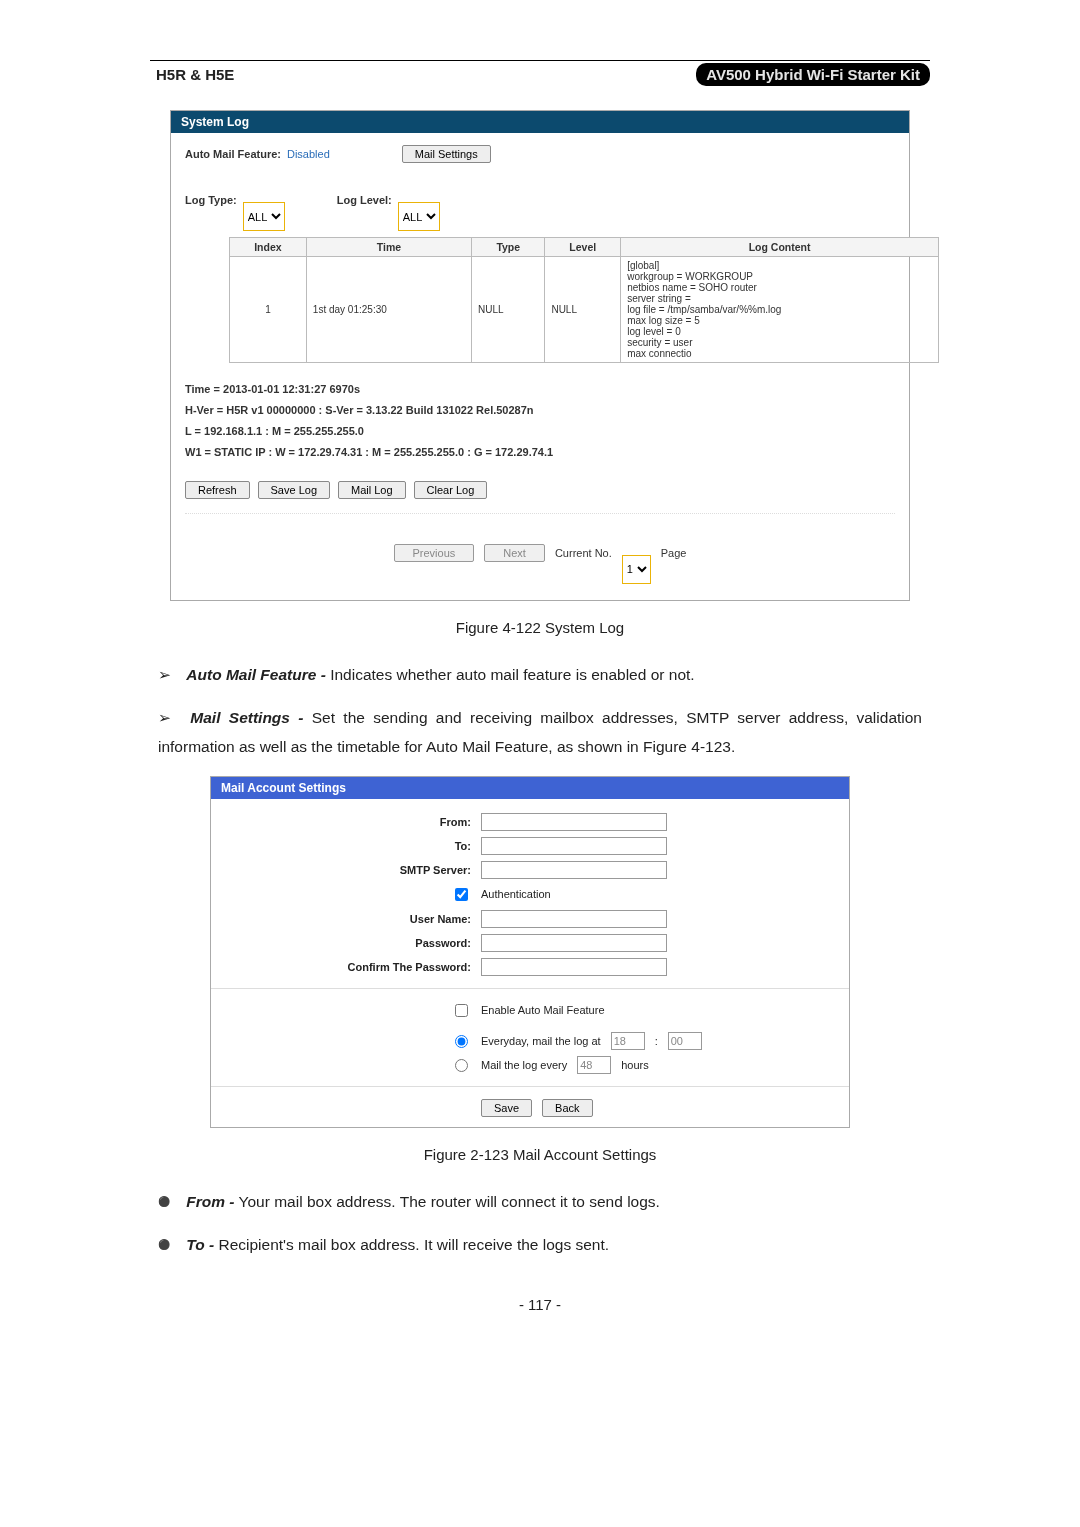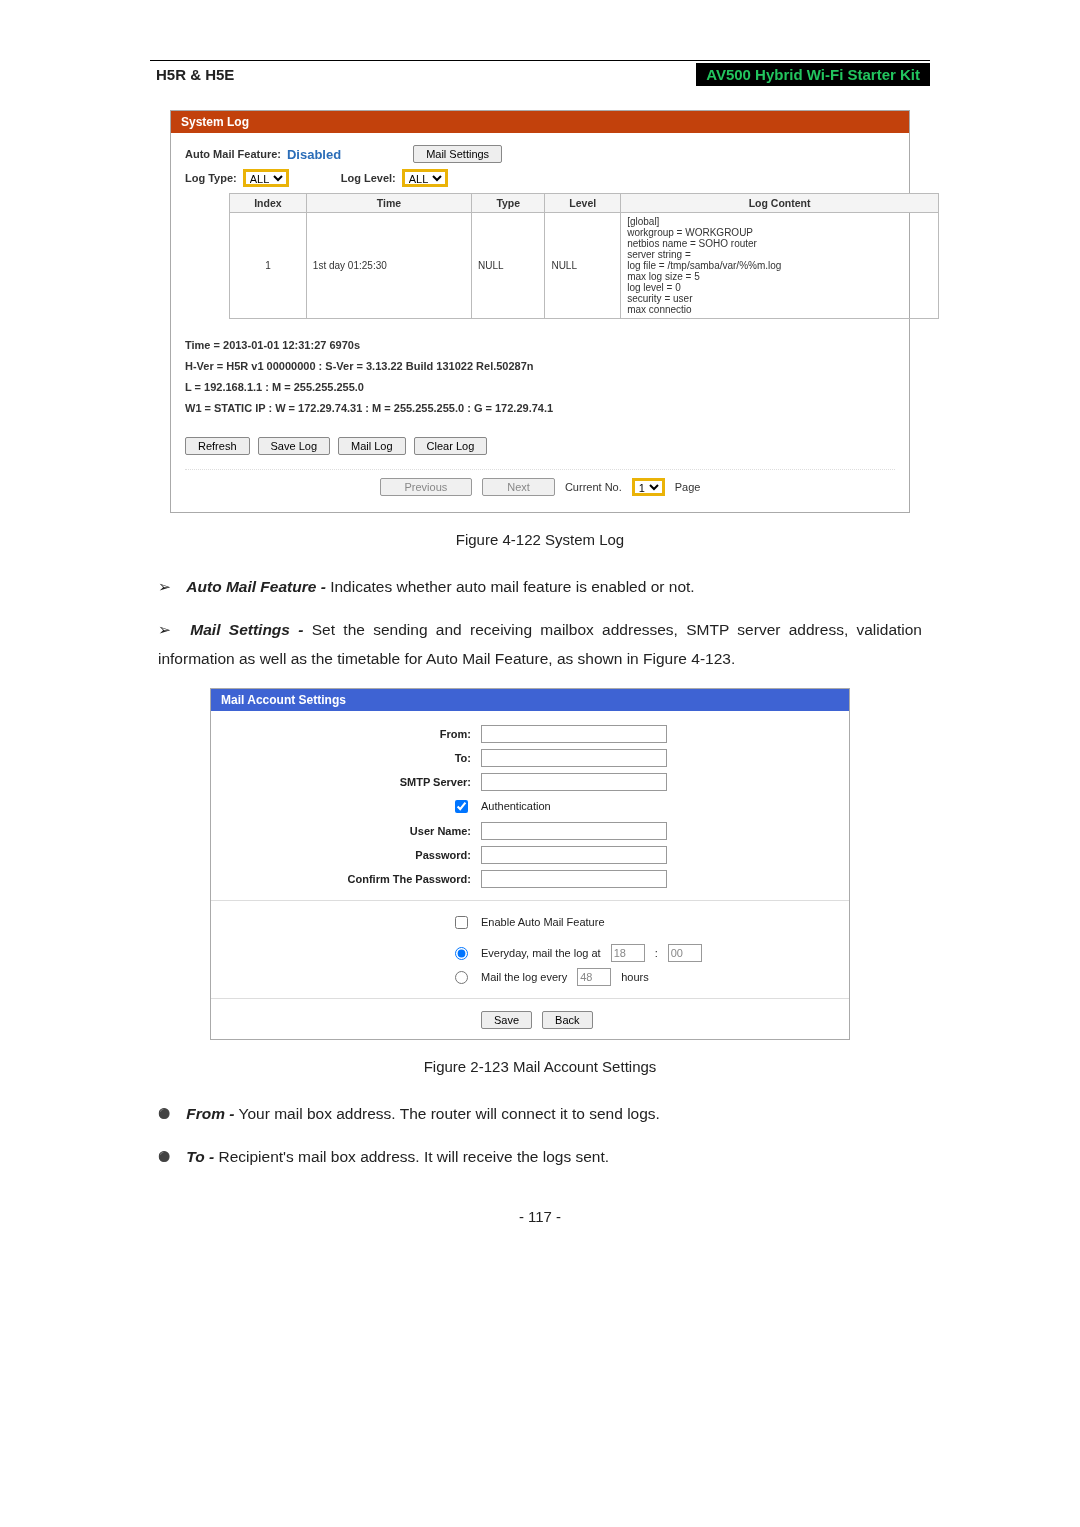--- a/index.html
+++ b/index.html
@@ -21,65 +21,67 @@
     align-items:center;
     margin-bottom:24px;
   }
   .header-left {
     font-weight:bold;
     font-size:15px;
     padding:2px 6px;
   }
   .header-right{
     background:#000;
-    color:#22c55e;
+    color:#e5e5e5;
     font-weight:bold;
     font-size:15px;
     padding:3px 10px;
+    border-radius:10px;
   }
   .top-rule{
     border-top:1.5px solid #000;
     margin-bottom:2px;
   }
 
   
   .panel {
     border: 1px solid #aaa;
     margin: 0 20px;
     width: 740px;
     box-sizing: border-box;
     font-size: 11px;
     background:#fff;
   }
   .panel-title {
-    background: #c2410c;
+    background: #0c4a6e;
     color: #fff;
     font-weight: bold;
     font-size: 12px;
     padding: 4px 10px;
   }
   .panel-body {
     padding: 12px 14px 10px 14px;
     color:#333;
   }
   .row { display: flex; align-items: center; gap:6px; margin-bottom:6px; }
   .lbl { font-weight: bold; font-size:11px; }
-  .disabled { color:#2a6db8; font-weight:bold; font-size:13px; }
+  .disabled { color:#2a6db8; font-weight:normal; font-size:11px; }
   .btn {
     border:1px solid #888;
     background:#eee;
     font-size:11px;
     padding:2px 12px;
     border-radius:2px;
   }
   select.small {
     font-size:11px;
-    border:3px solid #eab308;
+    border:1px solid #eab308;
     background:#fff;
-    height:18px;
+    height:29px;
+    margin-top:33px;
   }
   table.logtable {
     width:100%;
     border-collapse: collapse;
     font-size:10px;
     margin-top:4px;
     margin-left:44px;
   }
   table.logtable th, table.logtable td {
     border:1px solid #bbb;
@@ -113,21 +115,21 @@
     padding:8px 0 6px 0;
     border-top:1px dotted #ddd;
     margin-top:14px;
     font-size:11px;
   }
   .btn-prev, .btn-next {
     border:1px solid #999;
     background:#f0f0f0;
     color:#888;
     font-size:11px;
-    padding:2px 24px;
+    padding:2px 18px;
     border-radius:2px;
   }
   .caption {
     text-align:center;
     font-size:15px;
     margin:18px 0 24px 0;
   }
 
   
   .body-list {

